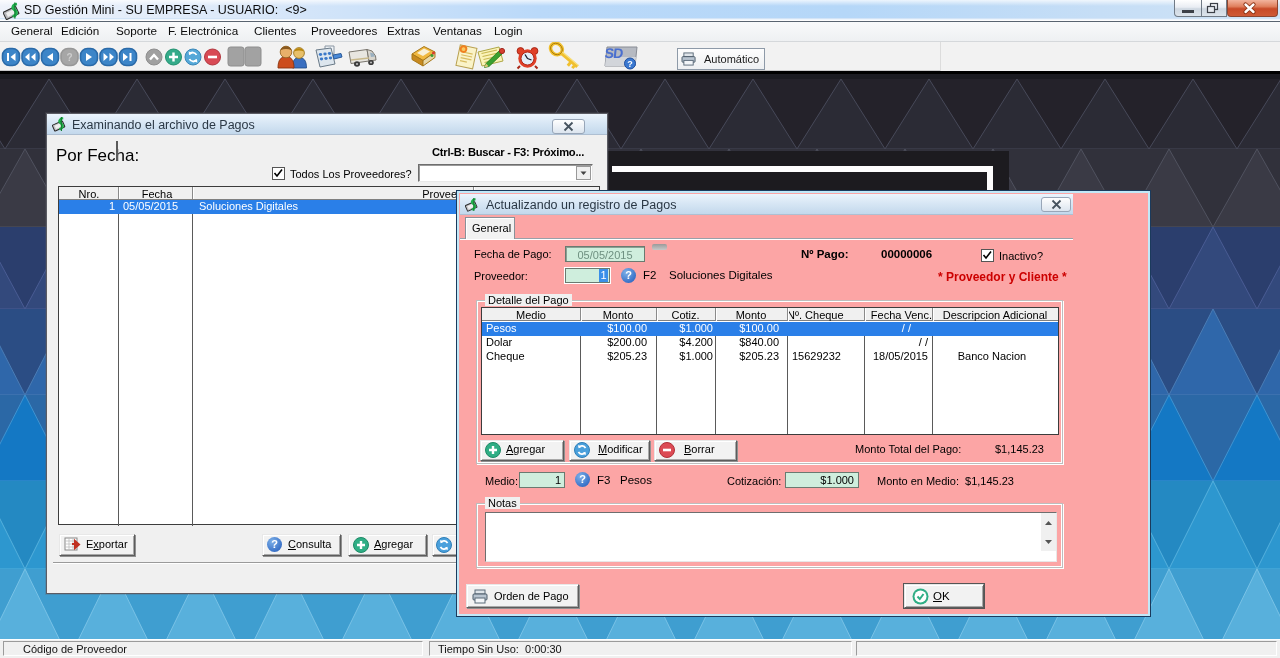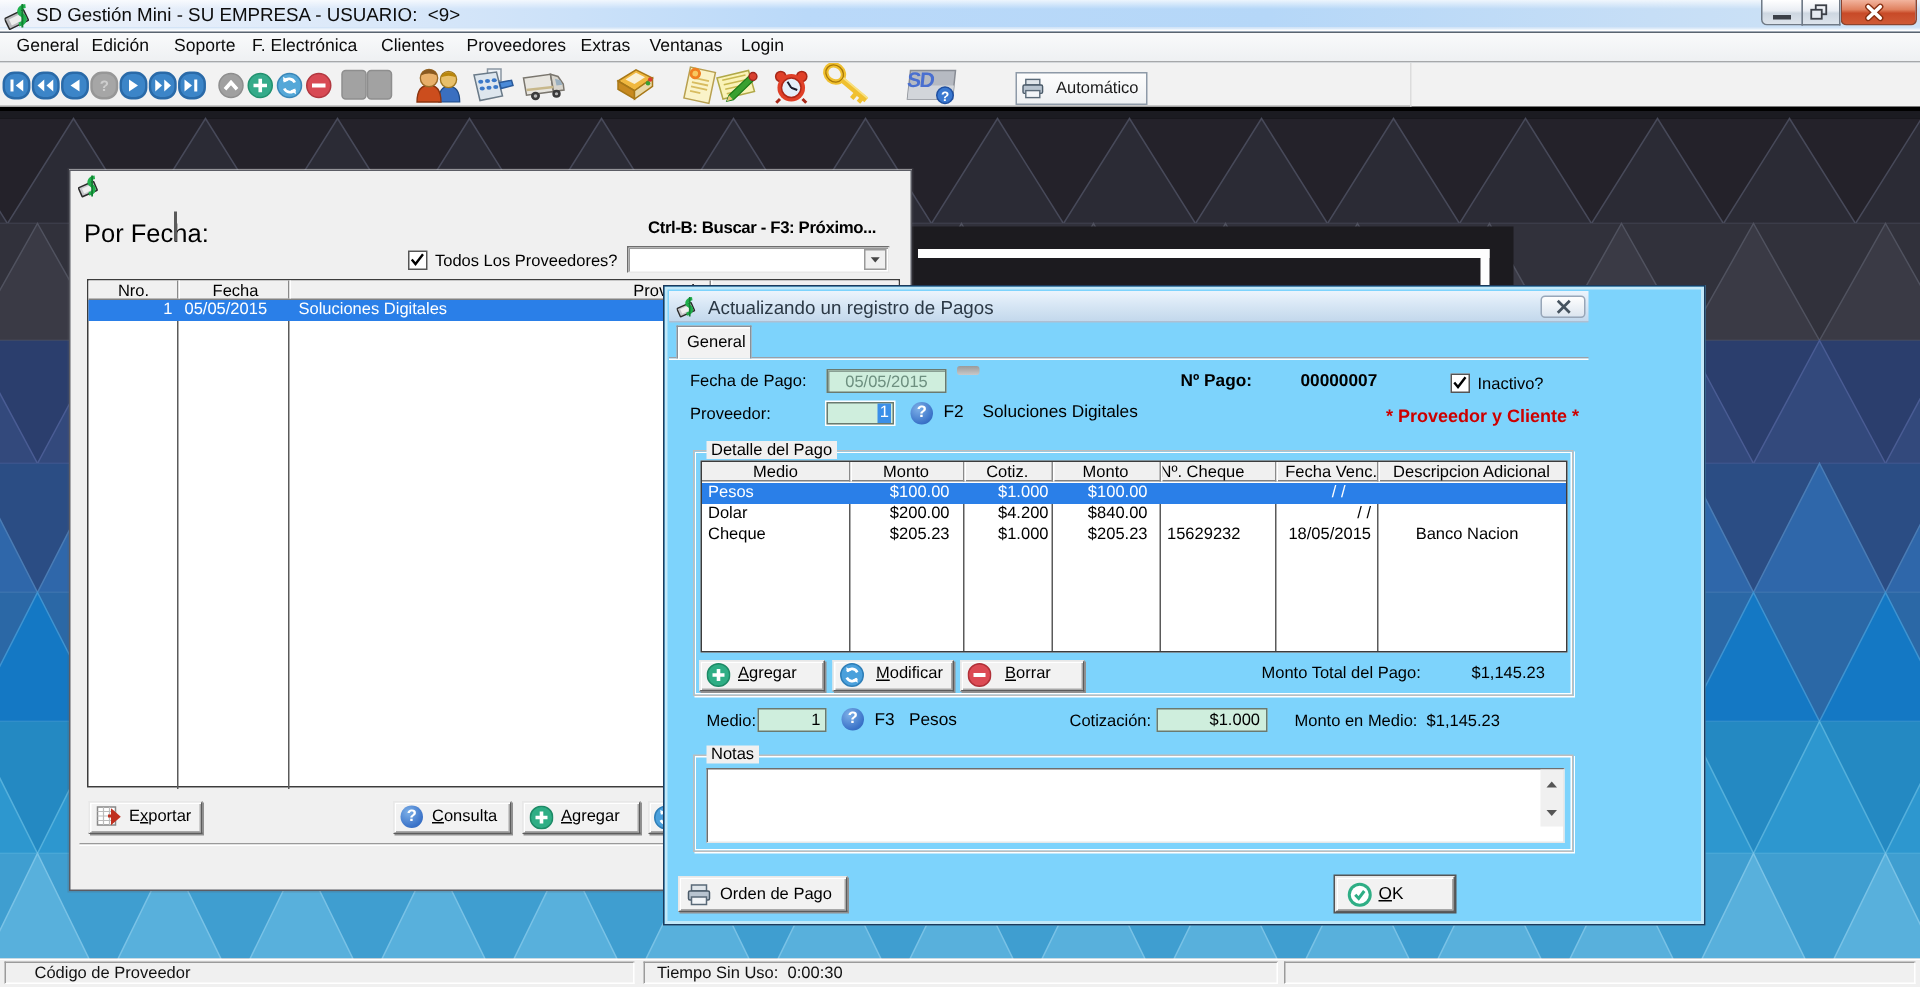--- a/index.html
+++ b/index.html
@@ -333,20 +333,26 @@
 <rect x="3" y="1" width="10" height="4" fill="#dfe5ea" stroke="#5a6a78" stroke-width="1"></rect>
 <rect x="1" y="5" width="14" height="6" rx="1" fill="#b8c4d0" stroke="#4a5a68" stroke-width="1"></rect>
 <rect x="3" y="9" width="10" height="5" fill="#f2f5f8" stroke="#5a6a78" stroke-width="1"></rect>
 </svg>
 <div id="statusbar" class="abs"></div>
 <div class="spanel abs" style="left:3px;width:420px;padding-left:19px">Código de Proveedor</div>
 <div class="spanel abs" style="left:429px;width:423px;padding-left:8px">Tiempo Sin Uso:&nbsp;&nbsp;0:00:30</div>
 <div class="spanel abs" style="left:856px;width:421px"></div>
 <style>.spanel{top:641px}</style>
 <div class="win1frame abs">
+    <div class="wtitle abs" style="left:1px;top:1px;width:560px">
+      <span class="abs" style="left:25px;top:4px">Examinando el archivo de Pagos</span>
+      <div class="wclose abs" style="left:505px;top:5px"><svg width="31" height="13" viewBox="0 0 31 13">
+          <path d="M11.5 2.5 L19.5 10.5 M19.5 2.5 L11.5 10.5" stroke="#46535f" stroke-width="1.8"></path>
+        </svg></div>
+    </div>
     <svg class="abs" style="left:6px;top:3px" width="16" height="16" viewBox="0 0 16 16">
 <rect x="1" y="7" width="11" height="6.5" rx="0.5" fill="#c8c8cc" stroke="#2a2a2a" transform="rotate(-24 6 10)"></rect>
 <rect x="3" y="8.5" width="7" height="3.5" fill="#efefef" transform="rotate(-24 6 10)"></rect>
 <path d="M11.2 2.2 C7.2 2.8 6.2 6 9 7.6 C11.8 9.2 11 12.6 7.2 13.2" fill="none" stroke="#1faf4a" stroke-width="2.3"></path>
 <path d="M9.4 1 L9.4 15" stroke="#128032" stroke-width="1.2"></path>
 </svg>
     <div class="abs" style="left:10px;top:33px;font-size:17px">Por Fecha:</div>
     <div class="abs" style="left:70px;top:28px;width:2px;height:20px;background:#5a5a5a"></div>
     <div class="abs" style="right:24px;top:33px;font-size:11.2px;font-weight:bold;letter-spacing:-0.25px">Ctrl-B: Buscar - F3: Próximo...</div>
     <div class="abs" style="left:226px;top:54px;width:13px;height:13px;background:#fff;border:1px solid #555"><svg width="11" height="11" viewBox="0 0 11 11">
@@ -399,42 +405,42 @@
     <svg class="abs" style="left:390px;top:424px" width="16" height="16" viewBox="0 0 16 16">
 <circle cx="8" cy="8" r="7.5" fill="#4aa0dc"></circle>
       <circle cx="8" cy="8" r="7.5" fill="none" stroke="#2f7fb8" stroke-width="1"></circle>
 <path d="M11.5 6.2 A4 4 0 0 0 4.8 5.4" fill="none" stroke="#fff" stroke-width="1.8"></path>
 <path d="M4.5 9.8 A4 4 0 0 0 11.2 10.6" fill="none" stroke="#fff" stroke-width="1.8"></path>
 <path d="M4.2 2.8 L4.6 6.2 L7.6 5 Z" fill="#fff"></path>
       <path d="M11.8 13.2 L11.4 9.8 L8.4 11 Z" fill="#fff"></path>
     </svg>
     <div class="abs" style="left:7px;top:449px;width:548px;height:2px;border-top:1px solid #9a9a9a;border-bottom:1px solid #fff"></div>
   </div>
-<div class="abs" style="left:442px;top:190px;width:695px;height:427px;background:#7dd3fc;border:1px solid #1b3a5c;box-shadow:inset 0 0 0 2px #c2e8f8">
+<div class="abs" style="left:456px;top:190px;width:695px;height:427px;background:#fca5a5;border:1px solid #1b3a5c;box-shadow:inset 0 0 0 2px #c2e8f8">
     <div class="wtitle abs" style="left:3px;top:3px;width:613px;height:21px">
       <span class="abs" style="left:26px;top:4px">Actualizando un registro de Pagos</span>
       <div class="wclose abs" style="left:581px;top:3px;width:30px"><svg width="28" height="13" viewBox="0 0 28 13">
           <path d="M10.5 2.5 L18.5 10.5 M18.5 2.5 L10.5 10.5" stroke="#46535f" stroke-width="1.8"></path>
         </svg></div>
     </div>
     <svg class="abs" style="left:8px;top:6px" width="15" height="15" viewBox="0 0 16 16">
 <rect x="1" y="7" width="11" height="6.5" rx="0.5" fill="#c8c8cc" stroke="#2a2a2a" transform="rotate(-24 6 10)"></rect>
 <rect x="3" y="8.5" width="7" height="3.5" fill="#efefef" transform="rotate(-24 6 10)"></rect>
 <path d="M11.2 2.2 C7.2 2.8 6.2 6 9 7.6 C11.8 9.2 11 12.6 7.2 13.2" fill="none" stroke="#1faf4a" stroke-width="2.3"></path>
 <path d="M9.4 1 L9.4 15" stroke="#128032" stroke-width="1.2"></path>
 </svg>
     <div class="abs" style="left:3px;top:47px;width:613px;height:1px;background:#9aa0a8"></div>
     <div class="abs" style="left:3px;top:48px;width:613px;height:1px;background:#ffffff"></div>
     <div class="abs" style="left:8px;top:26px;width:50px;height:22px;background:#f2f2f2;border:1px solid #8a9098;border-bottom:none;box-shadow:inset 1px 1px 0 #fff"></div>
     <div class="abs" style="left:15px;top:31px;font-size:11px">General</div>
     <div class="abs" style="left:17px;top:57px;font-size:11px">Fecha de Pago:</div>
     <div class="abs mint" style="left:108px;top:55px;width:80px;height:16px;border:1px solid #6a7a70;box-shadow:inset 1px 1px 0 #8aa094;color:#6e9080;font-size:11px;text-align:center;padding-top:2px">05/05/2015</div>
     <div class="abs" style="left:195px;top:53px;width:15px;height:6px;background:linear-gradient(180deg,#9a9a9a,#c8c8c8);border-radius:2px"></div>
     <div class="abs" style="left:344px;top:57px;font-size:11.5px;font-weight:bold">Nº Pago:</div>
-    <div class="abs" style="left:424px;top:57px;font-size:11.5px;font-weight:bold">00000007</div>
+    <div class="abs" style="left:424px;top:57px;font-size:11.5px;font-weight:bold">00000006</div>
     <div class="abs" style="left:524px;top:58px;width:13px;height:13px;background:#fff;border:1px solid #555"><svg width="11" height="11" viewBox="0 0 11 11">
         <path d="M1.5 5 L4 8 L9 1.5" fill="none" stroke="#000" stroke-width="1.6"></path>
       </svg></div>
     <div class="abs" style="left:542px;top:59px;font-size:11px">Inactivo?</div>
     <div class="abs" style="left:17px;top:79px;font-size:11px">Proveedor:</div>
     <div class="abs mint" style="left:108px;top:77px;width:45px;height:15px;border:1px solid #6a7a70;box-shadow:0 0 0 1px #fff">
       <div class="abs" style="right:1px;top:0;width:9px;height:13px;background:#3a8fe8;color:#fff;font-size:11px;text-align:center">1</div>
     </div>
     <div class="qcirc abs" style="left:164px;top:77px">?</div>
     <div class="abs" style="left:186px;top:78px;font-size:11.5px">F2</div>

